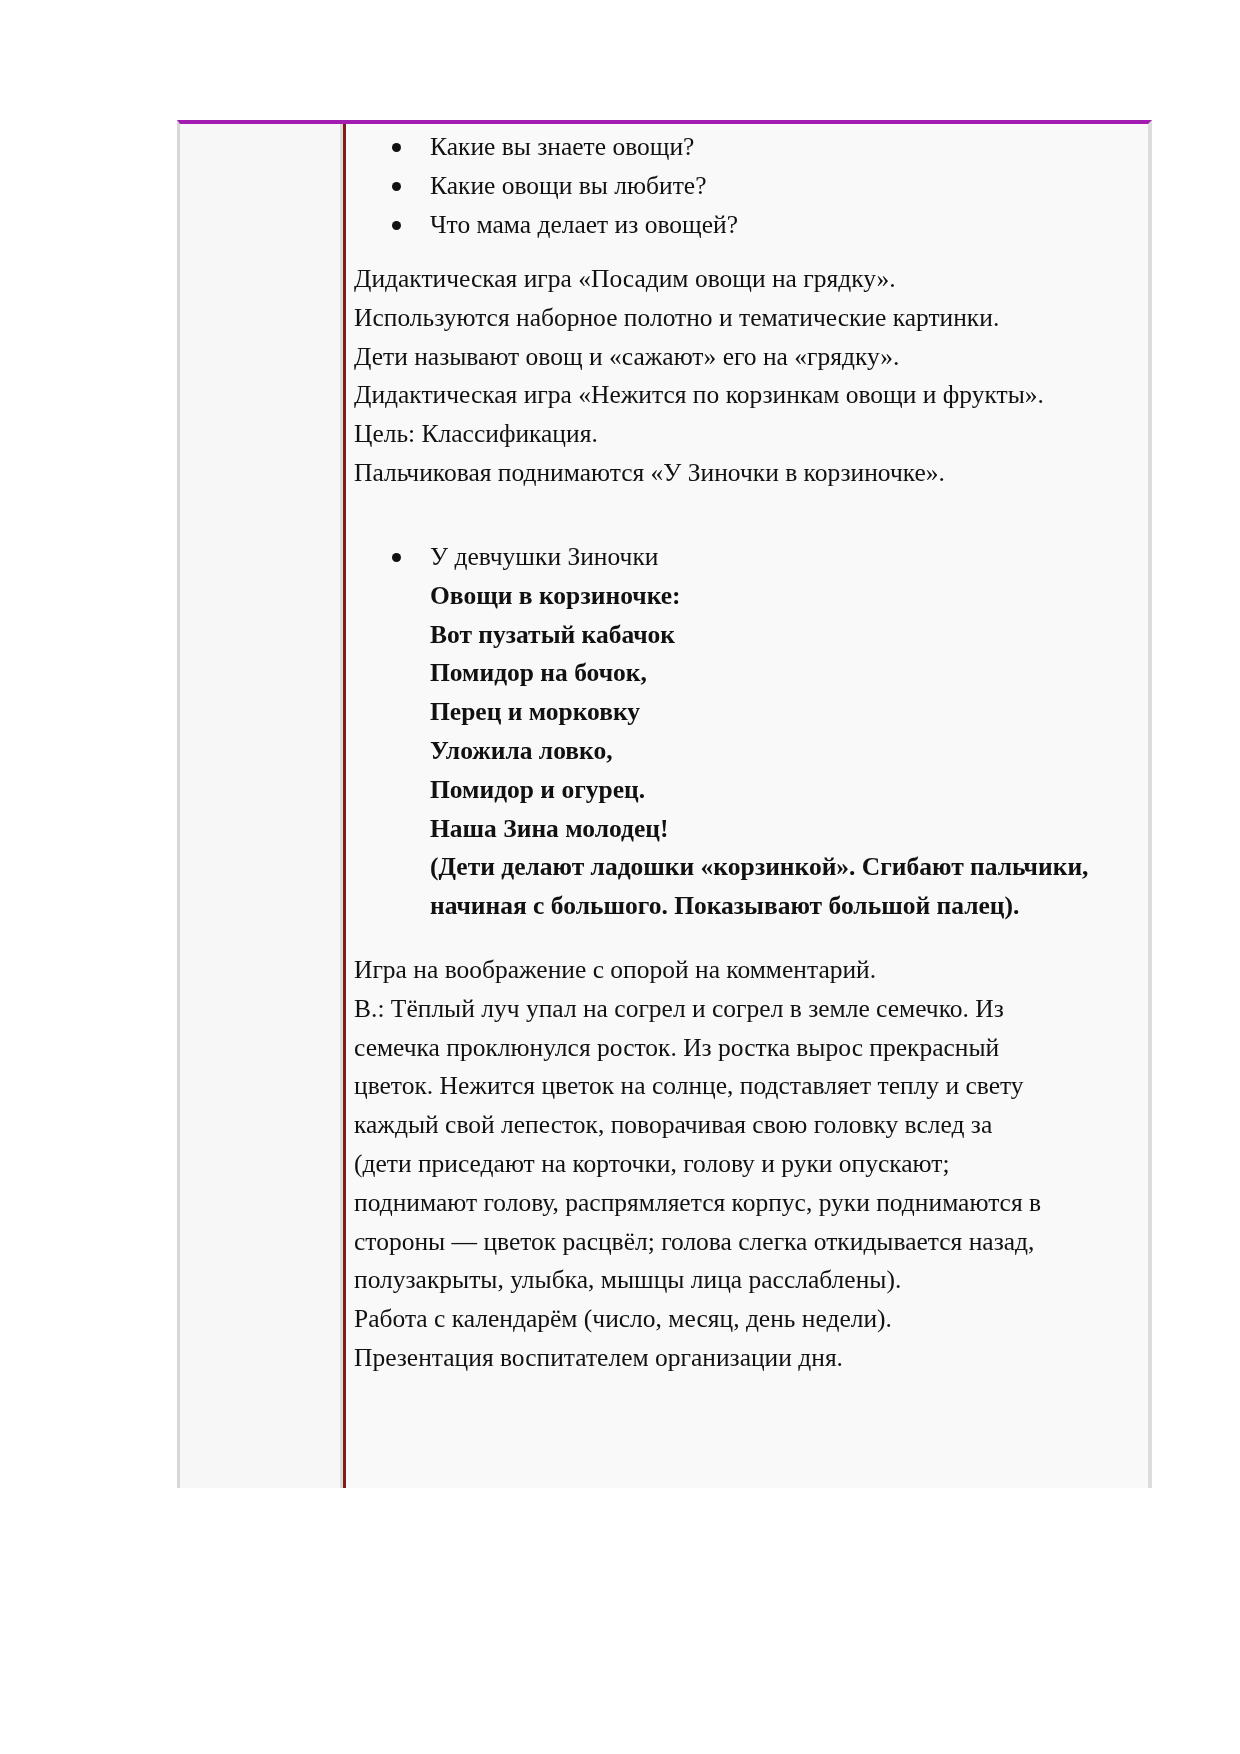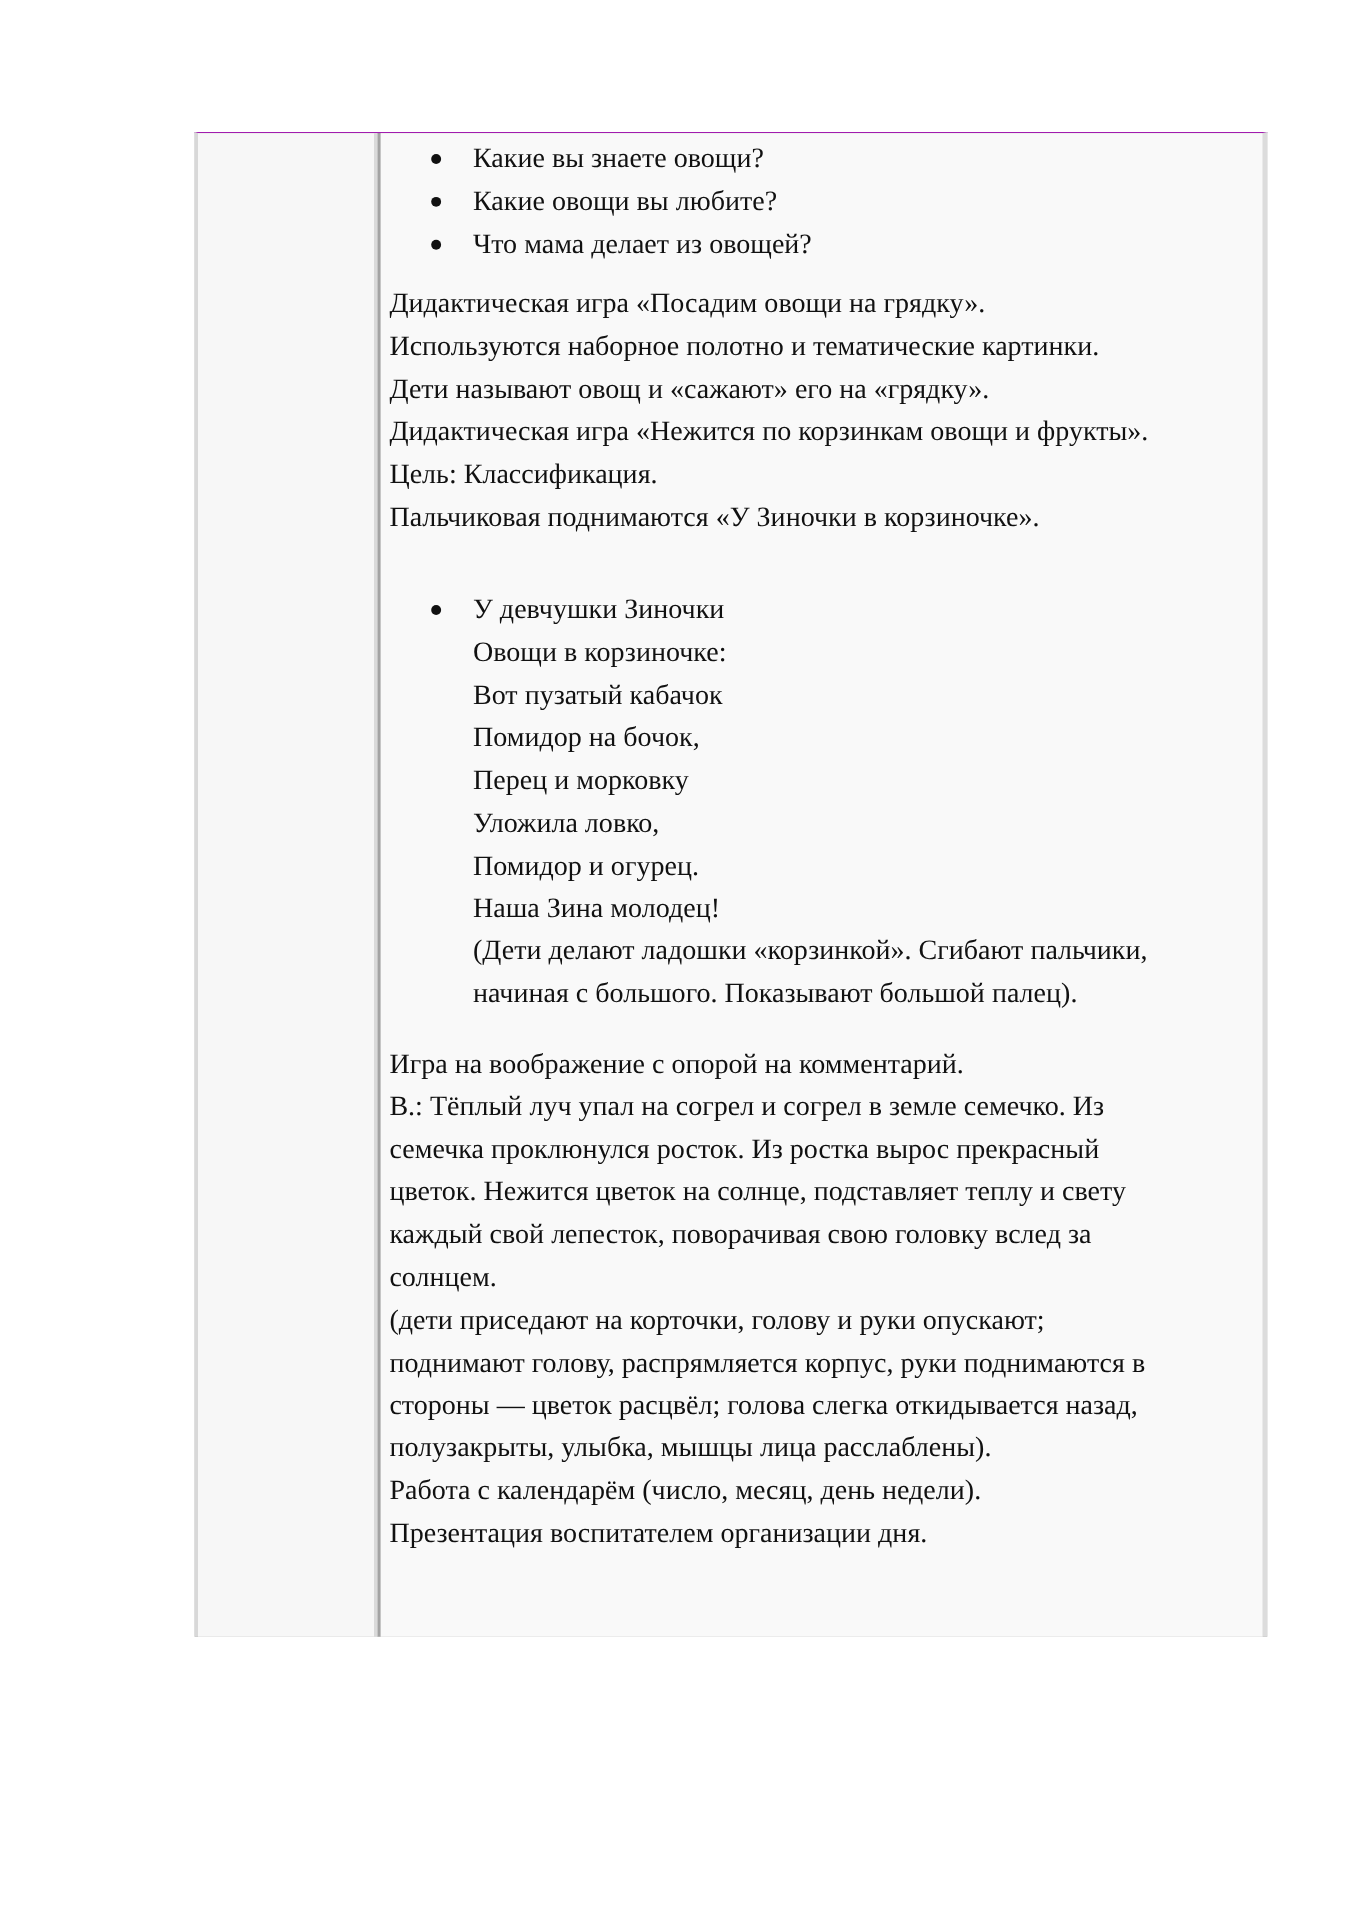--- a/index.html
+++ b/index.html
@@ -1,28 +1,28 @@
 <!DOCTYPE html>
 <html><head>
 <meta charset="utf-8">
 <style>
   html, body { margin: 0; padding: 0; background: #ffffff; }
   body { width: 1240px; height: 1754px; position: relative; overflow: hidden;
          font-family: "Liberation Serif", "DejaVu Serif", serif; color: #111; }
   .table { position: absolute; left: 177px; top: 120px; width: 975px; height: 1368px;
-           border-top: 1px solid #a21caf; border-left: 3px solid #d8d8d8; border-right: 4px solid #dcdcdc;
-           background: #a3a3a3; box-sizing: border-box; }
+           border-top: 4px solid #a21caf; border-left: 3px solid #d8d8d8; border-right: 4px solid #dcdcdc;
+           background: #7f1d1d; box-sizing: border-box; }
   .col-left { position: absolute; left: 0; top: 0; width: 163px; height: 100%;
               border-right: 3px solid #dadada; box-sizing: border-box; background: #f7f7f7; }
   .col-right { position: absolute; left: 166px; top: 0; right: 0; height: 100%; background: #f9f9f9; }
   .block { position: absolute; left: 8px; right: 10px; font-size: 25.5px; line-height: 38.8px; }
   .line { white-space: nowrap; height: 38.8px; }
   .bl { position: relative; padding-left: 76px; }
   .bullet { position: absolute; left: 38px; top: 15px; width: 9px; height: 9px; border-radius: 50%; background: #111; }
-  .indent { padding-left: 76px; }
+  .indent { padding-left: 76px; font-weight: bold; }
 </style>
 </head>
 <body>
 
 <div class="table">
   <div class="col-left"></div>
   <div class="col-right">
 
     <div class="block" style="top:4px;">
       <div class="line bl"><span class="bullet"></span><span>Какие вы знаете овощи?</span></div>
@@ -51,21 +51,20 @@
       <div class="line indent">(Дети делают ладошки «корзинкой». Сгибают пальчики,</div>
       <div class="line indent">начиная с большого. Показывают большой палец).</div>
     </div>
 
     <div class="block" style="top:827px;">
       <div class="line">Игра на воображение с опорой на комментарий.</div>
       <div class="line">В.: Тёплый луч упал на согрел и согрел в земле семечко. Из</div>
       <div class="line">семечка проклюнулся росток. Из ростка вырос прекрасный</div>
       <div class="line">цветок. Нежится цветок на солнце, подставляет теплу и свету</div>
       <div class="line">каждый свой лепесток, поворачивая свою головку вслед за</div>
-      <div class="line">солнцем.</div>
       <div class="line">(дети приседают на корточки, голову и руки опускают;</div>
       <div class="line">поднимают голову, распрямляется корпус, руки поднимаются в</div>
       <div class="line">стороны — цветок расцвёл; голова слегка откидывается назад,</div>
       <div class="line">полузакрыты, улыбка, мышцы лица расслаблены).</div>
       <div class="line">Работа с календарём (число, месяц, день недели).</div>
       <div class="line">Презентация воспитателем организации дня.</div>
     </div>
 
   </div>
 </div>

